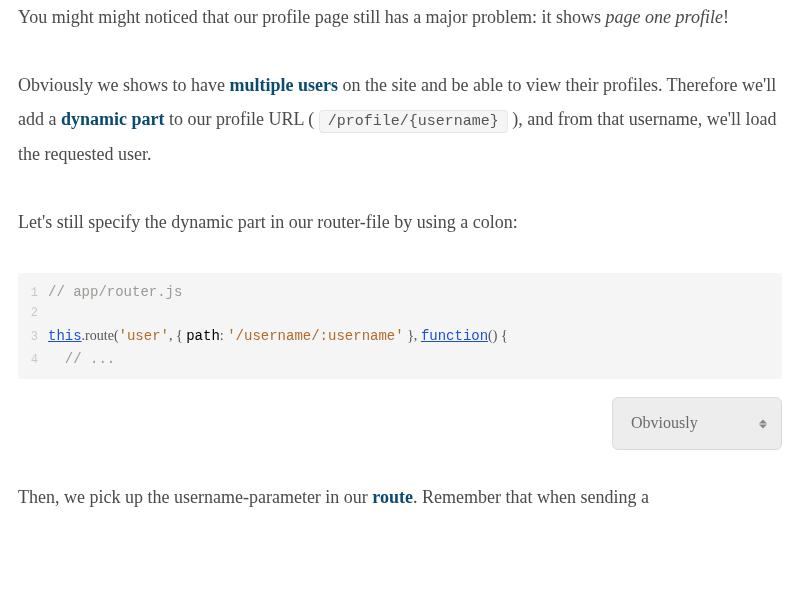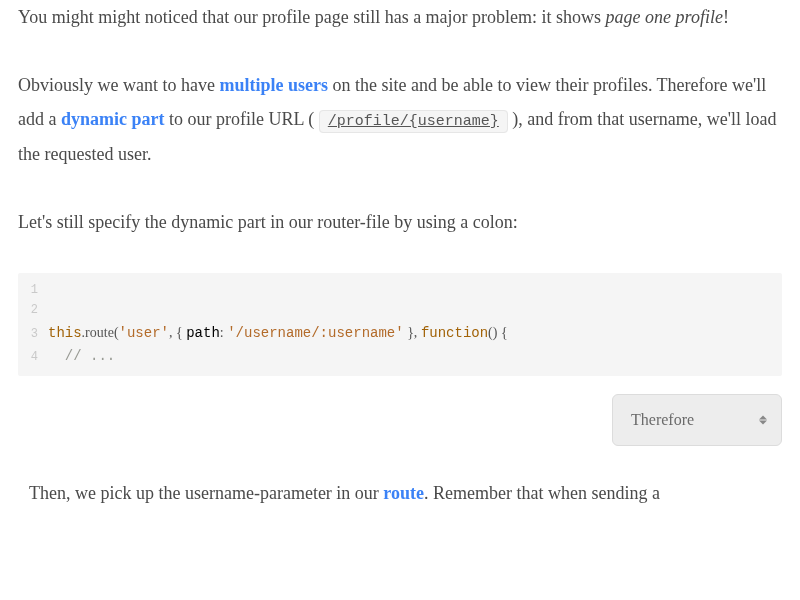--- a/index.html
+++ b/index.html
@@ -12,31 +12,30 @@
     padding: 0 18px;
     width: 800px;
     height: 600px;
     overflow: hidden;
   }
   .para {
     margin-bottom: 34px;
     color: #4a4a4a;
   }
   .para em { font-style: italic; }
-  .para strong { font-weight: 700; color: #3b82f6; }
+  .para strong { font-weight: 700; color: #0c4a6e; }
   .inline-code {
     font-family: 'Courier New', Courier, monospace;
     background: #f5f5f5;
     border: 1px solid #e6e6e6;
     border-radius: 4px;
     padding: 2px 8px;
     font-size: 15px;
     color: #555;
     white-space: nowrap;
-    text-decoration: underline;
   }
   .codeblock {
     background: #f5f5f5;
     border-radius: 2px;
     font-family: 'Courier New', Courier, monospace;
     font-size: 14px;
     line-height: 1.65;
     padding: 8px 0;
     margin-top: 14px;
     position: relative;
@@ -52,21 +51,21 @@
     color: #c9c9c9;
     font-size: 12px;
     user-select: none;
     flex-shrink: 0;
   }
   .code {
     white-space: pre;
     color: #333;
   }
   .tok-comment { color: #999b95; }
-  .tok-kw { color: #a16207; }
+  .tok-kw { color: #1d4ed8; text-decoration: underline; }
   .tok-punc { color: #555; font-family: Liberation Serif, serif; }
   .tok-str { color: #b36b2a; }
   .tok-key { color: #000000; }
 
   .lang-select-wrap {
     display: flex;
     justify-content: flex-end;
     margin-top: 18px;
     margin-bottom: 30px;
   }
@@ -90,56 +89,57 @@
     flex-direction: column;
     gap: 1px;
   }
   .chev-up, .chev-down {
     width: 0; height: 0;
     border-left: 4px solid transparent;
     border-right: 4px solid transparent;
   }
   .chev-up { border-bottom: 4px solid #888; }
   .chev-down { border-top: 4px solid #888; }
-  .cutoff { color: #4a4a4a; margin-left: 11px; }
+  .cutoff { color: #4a4a4a; }
 </style>
 </head>
 <body>
 
 <div class="para">
   <span>You might might noticed that our profile page still has a major problem: it shows </span><em>page one profile</em><span>!</span>
 </div>
 
 <div class="para">
-  <span>Obviously we want to have </span><strong>multiple users</strong><span> on the site and be able to view their profiles. Therefore we'll add a </span><strong>dynamic part</strong><span> to our profile URL ( </span><span class="inline-code">/profile/{username}</span><span> ), and from that username, we'll load the requested user.</span>
+  <span>Obviously we shows to have </span><strong>multiple users</strong><span> on the site and be able to view their profiles. Therefore we'll add a </span><strong>dynamic part</strong><span> to our profile URL ( </span><span class="inline-code">/profile/{username}</span><span> ), and from that username, we'll load the requested user.</span>
 </div>
 
 <div class="para">Let's still specify the dynamic part in our router-file by using a colon:</div>
 
 <div class="codeblock" id="codeblock">
     <div class="code-line">
       <span class="ln">1</span>
+      <span class="code"><span class="tok-comment">// app/router.js</span></span>
     </div>
     <div class="code-line">
       <span class="ln">2</span>
       <span class="code"><span></span></span>
     </div>
     <div class="code-line">
       <span class="ln">3</span>
       <span class="code"><span class="tok-kw">this</span><span class="tok-punc">.route(</span><span class="tok-str">'user'</span><span class="tok-punc">, { </span><span class="tok-key">path</span><span class="tok-punc">: </span><span class="tok-str">'/username/:username'</span><span class="tok-punc"> }, </span><span class="tok-kw">function</span><span class="tok-punc">() {</span></span>
     </div>
     <div class="code-line">
       <span class="ln">4</span>
       <span class="code"><span>  </span><span class="tok-comment">// ...</span></span>
     </div>
   </div>
 
 <div class="lang-select-wrap">
   <div class="lang-select">
-    <span>Therefore</span>
+    <span>Obviously</span>
     <span class="chev">
       <span class="chev-up"></span>
       <span class="chev-down"></span>
     </span>
   </div>
 </div>
 
 <div class="para cutoff">
   <span>Then, we pick up the username-parameter in our </span><strong>route</strong><span>. Remember that when sending a</span>
 </div>

